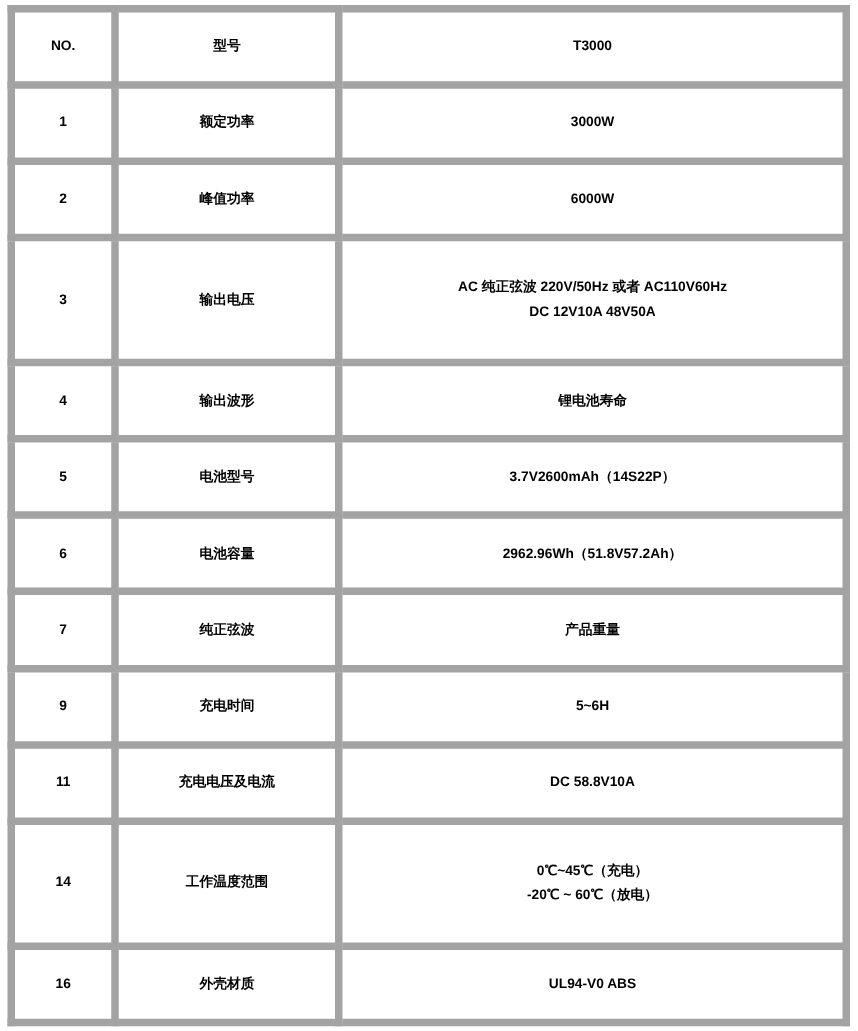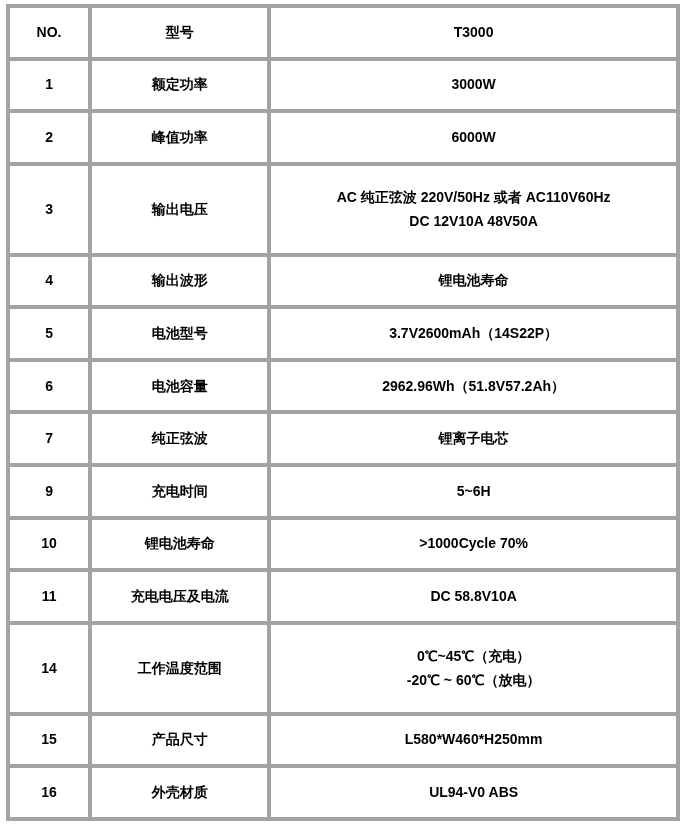--- a/index.html
+++ b/index.html
@@ -19,24 +19,24 @@
     box-sizing: border-box;
     padding: 4px 6px 4px 6px;
   }
   table.spec-table {
     width: 100%;
     height: 100%;
     border-collapse: collapse;
     table-layout: fixed;
   }
   table.spec-table td {
-    border: 4px solid #a3a3a3;
+    border: 6px solid #a3a3a3;
     text-align: center;
     vertical-align: middle;
-    font-size: 14px;
+    font-size: 11px;
     line-height: 1.5;
     padding: 4px 2px;
   }
   td.col-no {
     width: 11.5%;
     font-weight: bold;
   }
   td.col-item {
     width: 26.5%;
     font-weight: bold;
@@ -108,60 +108,46 @@
           <td class="col-no">6</td>
           <td class="col-item">电池容量</td>
           <td class="col-val">
             <span class="val-line">2962.96Wh（51.8V57.2Ah）</span>
           </td>
         </tr>
         <tr>
           <td class="col-no">7</td>
           <td class="col-item">纯正弦波</td>
           <td class="col-val">
-            <span class="val-line">锂离子电芯</span>
+            <span class="val-line">产品重量</span>
           </td>
         </tr>
         <tr>
           <td class="col-no">9</td>
           <td class="col-item">充电时间</td>
           <td class="col-val">
             <span class="val-line">5~6H</span>
-          </td>
-        </tr>
-        <tr>
-          <td class="col-no">10</td>
-          <td class="col-item">锂电池寿命</td>
-          <td class="col-val">
-            <span class="val-line">&gt;1000Cycle 70%</span>
           </td>
         </tr>
         <tr>
           <td class="col-no">11</td>
           <td class="col-item">充电电压及电流</td>
           <td class="col-val">
             <span class="val-line">DC 58.8V10A</span>
           </td>
         </tr>
         <tr>
           <td class="col-no">14</td>
           <td class="col-item">工作温度范围</td>
           <td class="col-val">
             <span class="val-line">0℃~45℃（充电）</span>
             <span class="val-line">-20℃ ~ 60℃（放电）</span>
           </td>
         </tr>
         <tr>
-          <td class="col-no">15</td>
-          <td class="col-item">产品尺寸</td>
-          <td class="col-val">
-            <span class="val-line">L580*W460*H250mm</span>
-          </td>
-        </tr>
-        <tr>
           <td class="col-no">16</td>
           <td class="col-item">外壳材质</td>
           <td class="col-val">
             <span class="val-line">UL94-V0 ABS</span>
           </td>
         </tr>
       </tbody>
   </table>
 </div>
 

